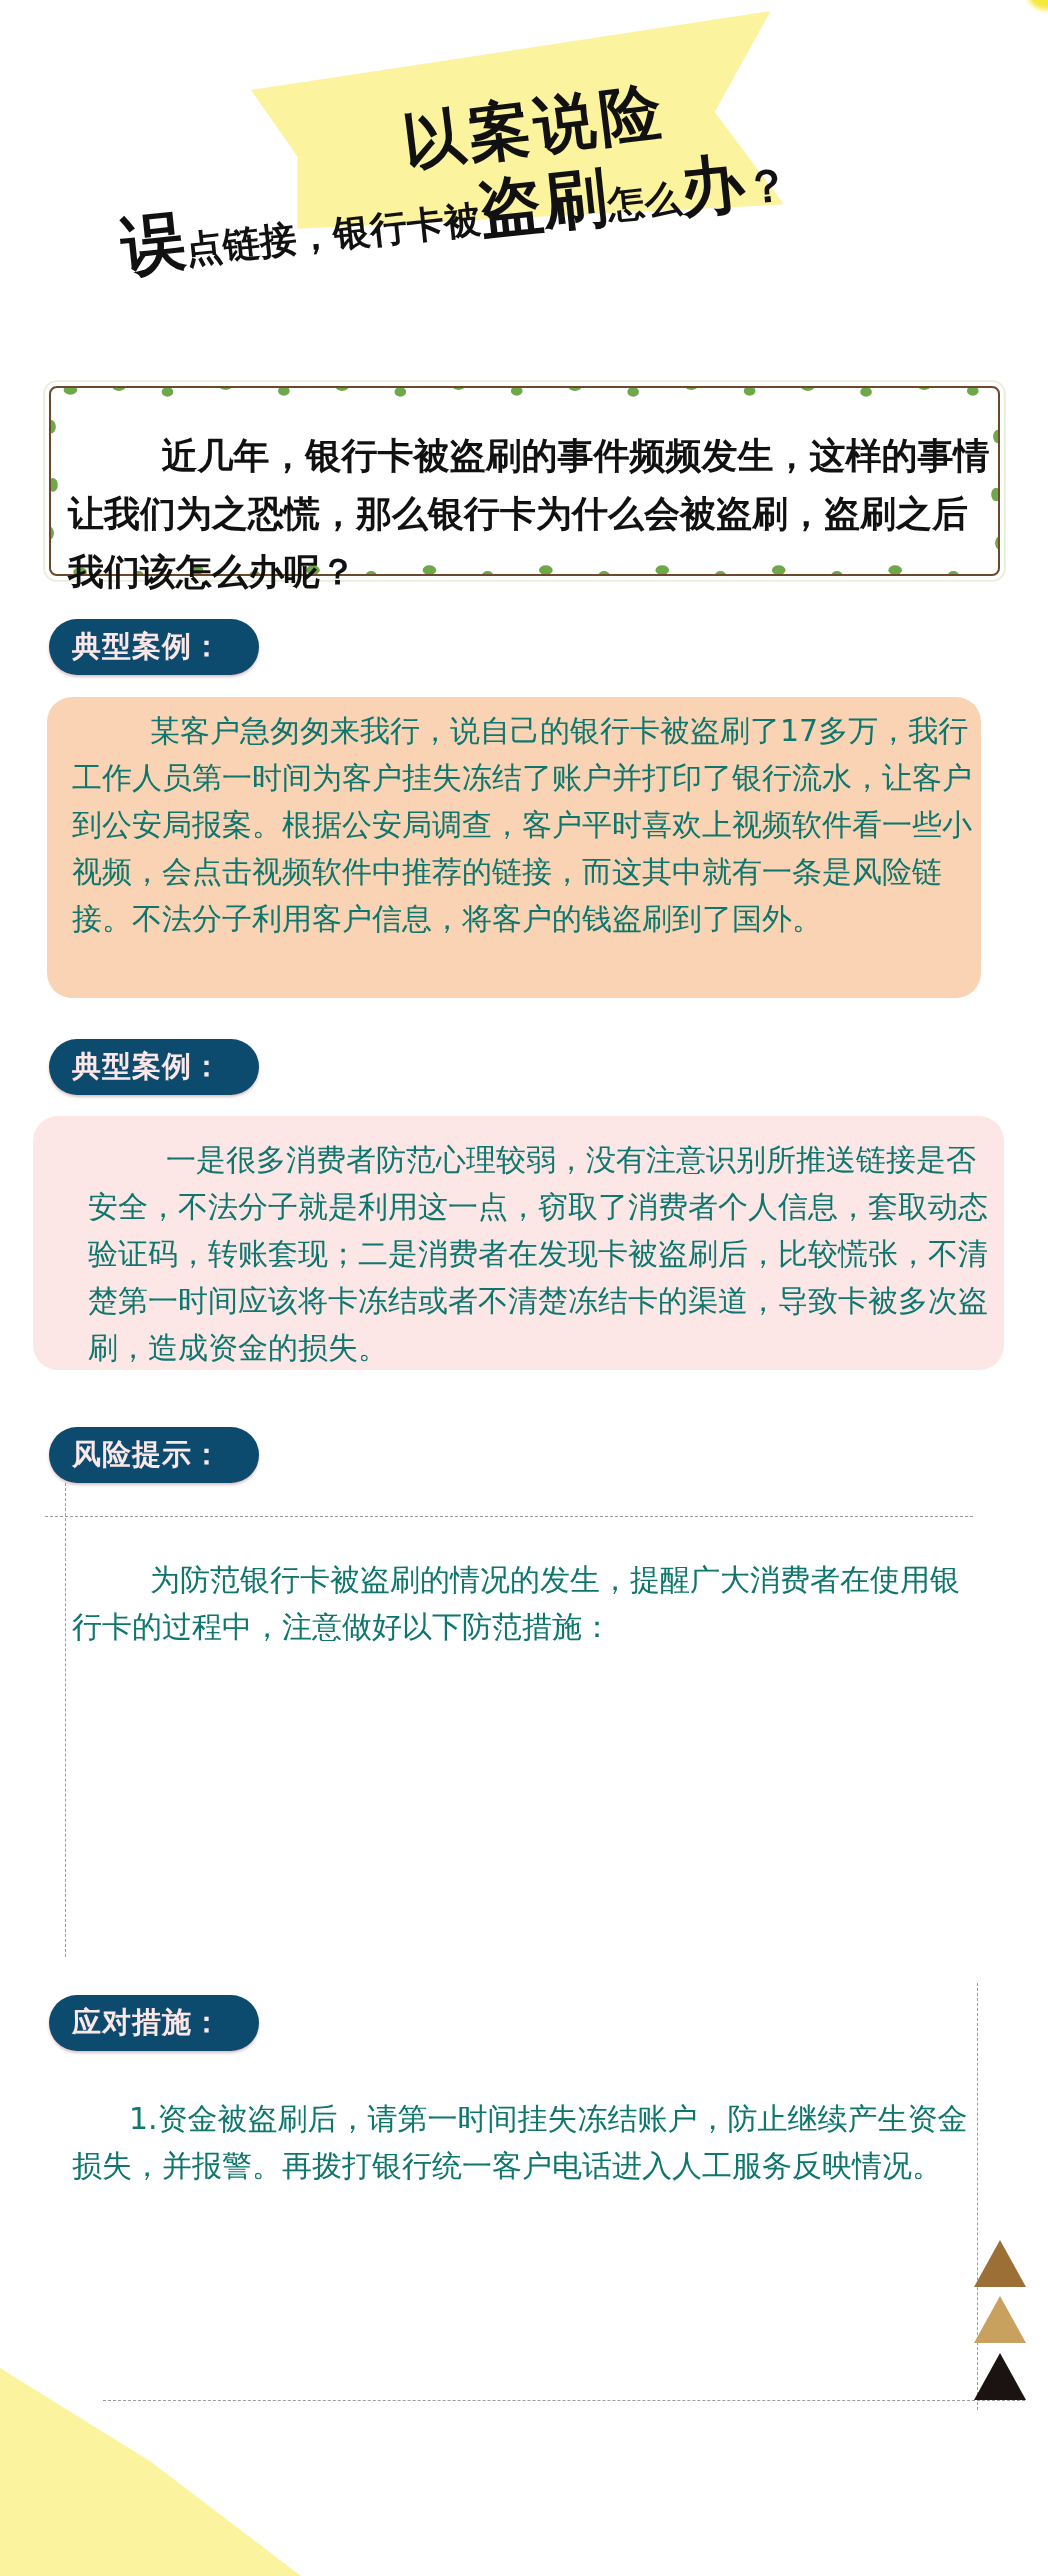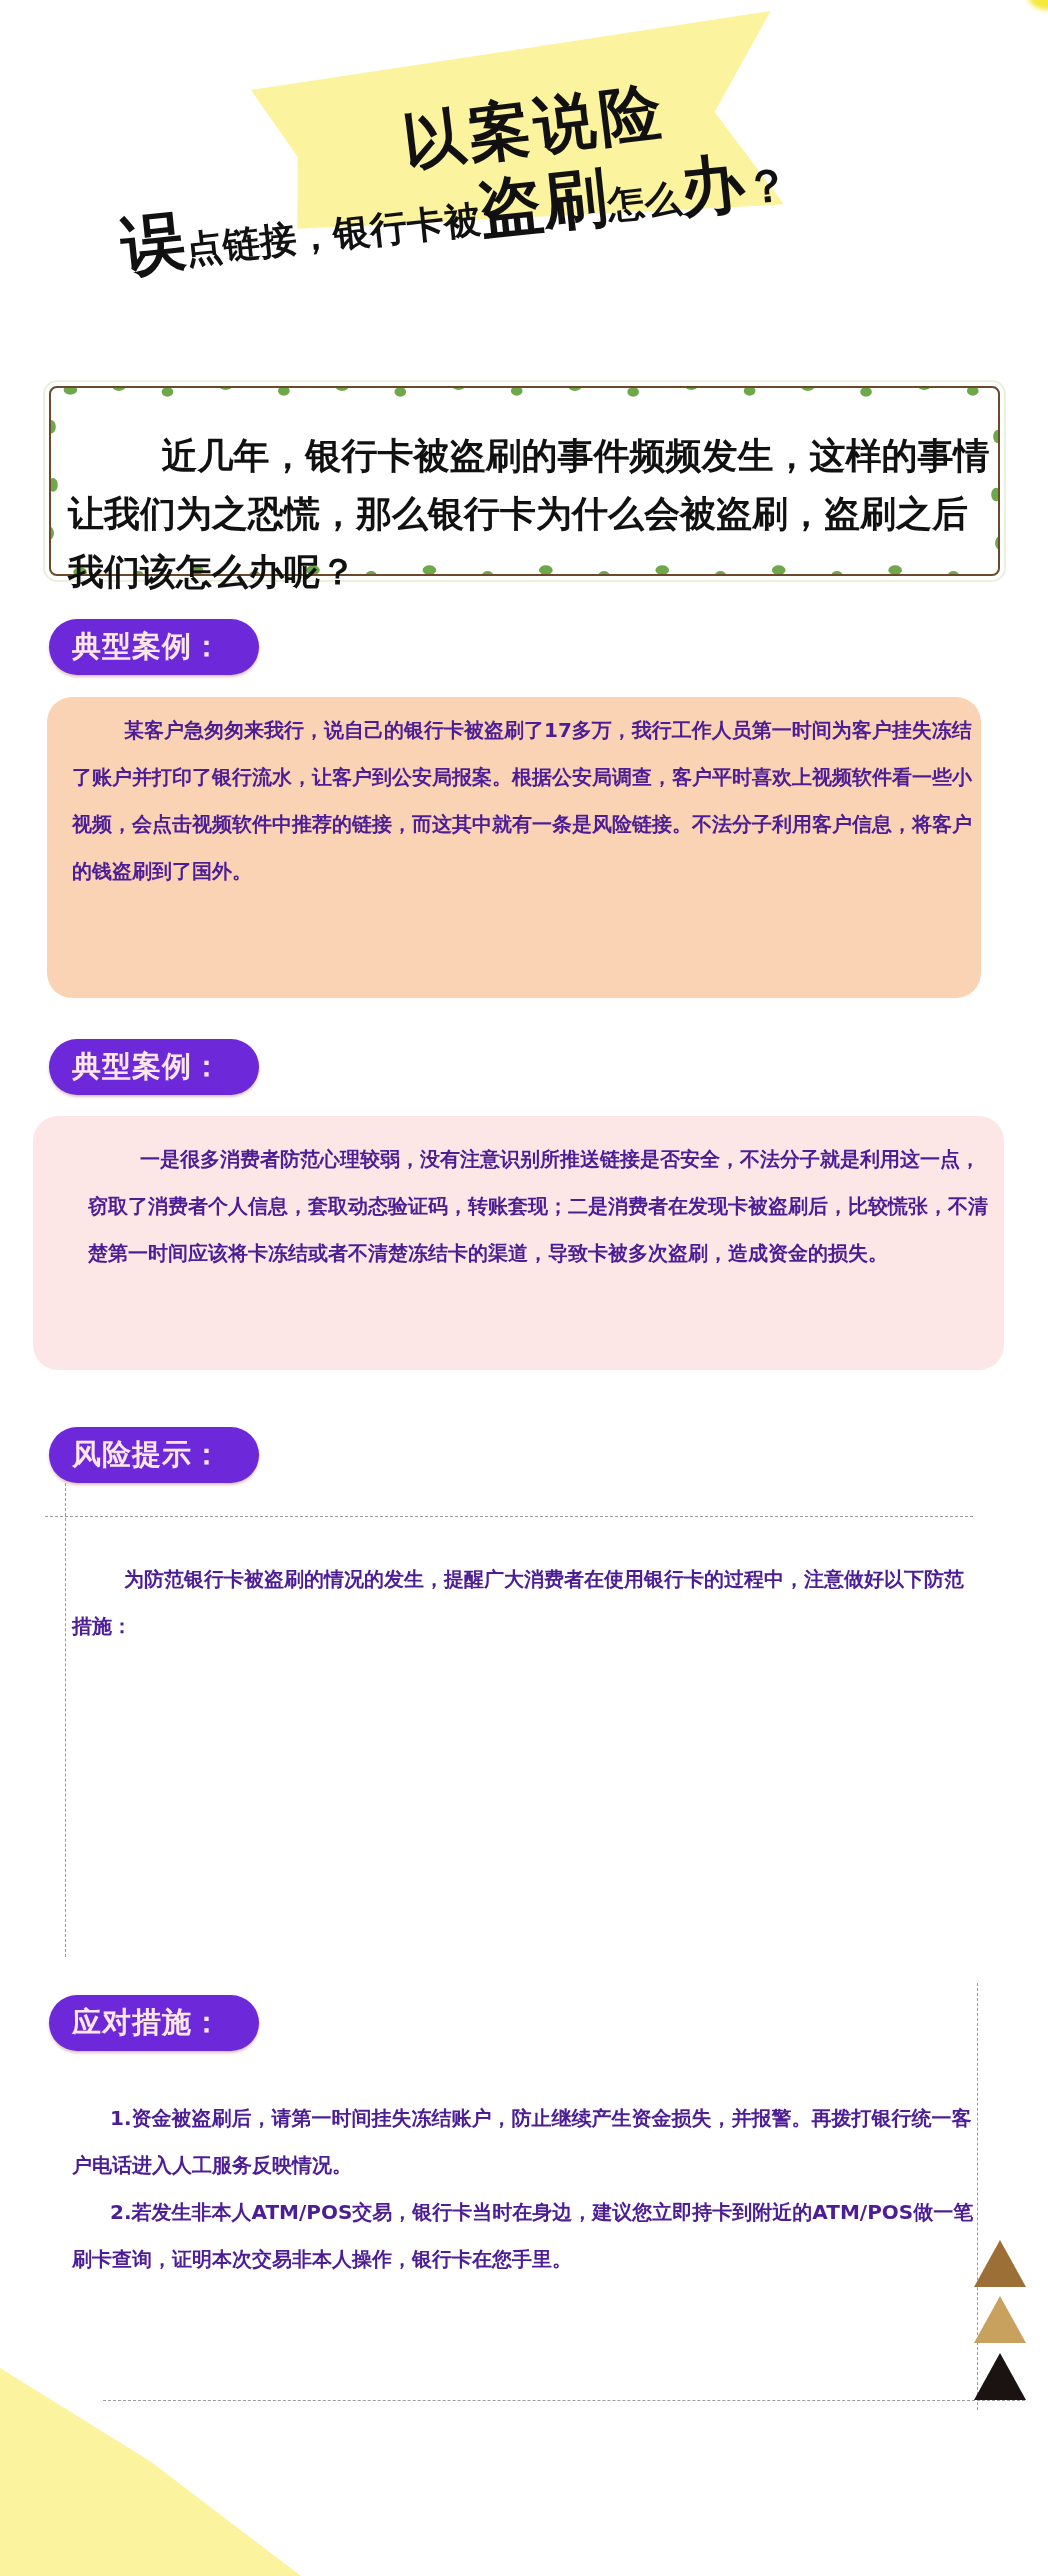--- a/index.html
+++ b/index.html
@@ -47,40 +47,40 @@
   .vine-leaves { position: absolute; left: 0; top: 0; width: 100%; height: 100%; pointer-events: none; }
   .intro-text {
     left: 68px; top: 427px; width: 922px;
     font-size: 36px; font-weight: bold; line-height: 58px; color: #111;
     text-indent: 2.6em;
   }
 
   
   .pill {
     left: 49px; width: 210px; height: 56px; border-radius: 28px;
-    background: #6d28d9;
+    background: #0c4a6e;
     box-shadow: 0 1.9px 2.9px rgba(120,0,0,0.25);
     color: #fbe7e7; font-size: 29px; font-weight: bold;
     display: flex; align-items: center; padding-left: 23px; box-sizing: border-box;
     letter-spacing: 1px;
   }
 
   
   .panel-case {
     left: 47px; top: 697px; width: 934px; height: 301px;
     background: #f9d3b3;
     border-radius: 25px;
   }
   .panel-analysis {
     left: 33px; top: 1116px; width: 971px; height: 254px;
     background: #fde7e6;
     border-radius: 25px;
   }
   .body-text {
-    font-size: 20px; line-height: 47px; color: #4c1d95; font-weight: bold;
+    font-size: 30px; line-height: 47px; color: #0f766e;
   }
   .body-text p { margin: 0; }
   .indent { text-indent: 2.6em; }
   .num-indent { text-indent: 1.9em; }
 
   .case-text { left: 72px; top: 707px; width: 903px; }
   .analysis-text { left: 72px; top: 1136px; width: 903px; margin-left: 16px; }
 
   
   .dash-h { height: 0; border-top: 1.9px dashed #9c9c9c; }
@@ -170,21 +170,20 @@
 <div class="abs dash-h" style="left:45px; top:1516px; width:928px;"></div>
 <div class="abs body-text risk-text">
   <p class="indent">为防范银行卡被盗刷的情况的发生，提醒广大消费者在使用银行卡的过程中，注意做好以下防范措施：</p>
 </div>
 
 <div class="abs pill" style="top:1995px;">应对措施：</div>
 <div class="abs dash-v" style="left:977px; top:1983px; height:427px;"></div>
 <div class="abs dash-h" style="left:103px; top:2400px; width:922px;"></div>
 <div class="abs body-text resp-text">
   <p class="num-indent">1.资金被盗刷后，请第一时间挂失冻结账户，防止继续产生资金损失，并报警。再拨打银行统一客户电话进入人工服务反映情况。</p>
-  <p class="num-indent">2.若发生非本人ATM/POS交易，银行卡当时在身边，建议您立即持卡到附近的ATM/POS做一笔刷卡查询，证明本次交易非本人操作，银行卡在您手里。</p>
 </div>
 
 <div class="abs tri" style="left:974px; top:2240px; border-bottom-color:#9b6f36;"></div>
 <div class="abs tri" style="left:974px; top:2296px; border-bottom-color:#c9a15f;"></div>
 <div class="abs tri" style="left:974px; top:2353px; border-bottom-color:#1a1311;"></div>
 
 <div class="abs" style="left:0; top:2368px; width:301px; height:208px; background:#fbf39d; clip-path:polygon(0 0, 100% 100%, 0 100%);"></div>
 <div class="abs" style="left:0; top:2368px; width:301px; height:208px; background:#fbf39d; clip-path:polygon(0 0, 0 100%, 100% 100%, 50% 45%);"></div>
 
 

